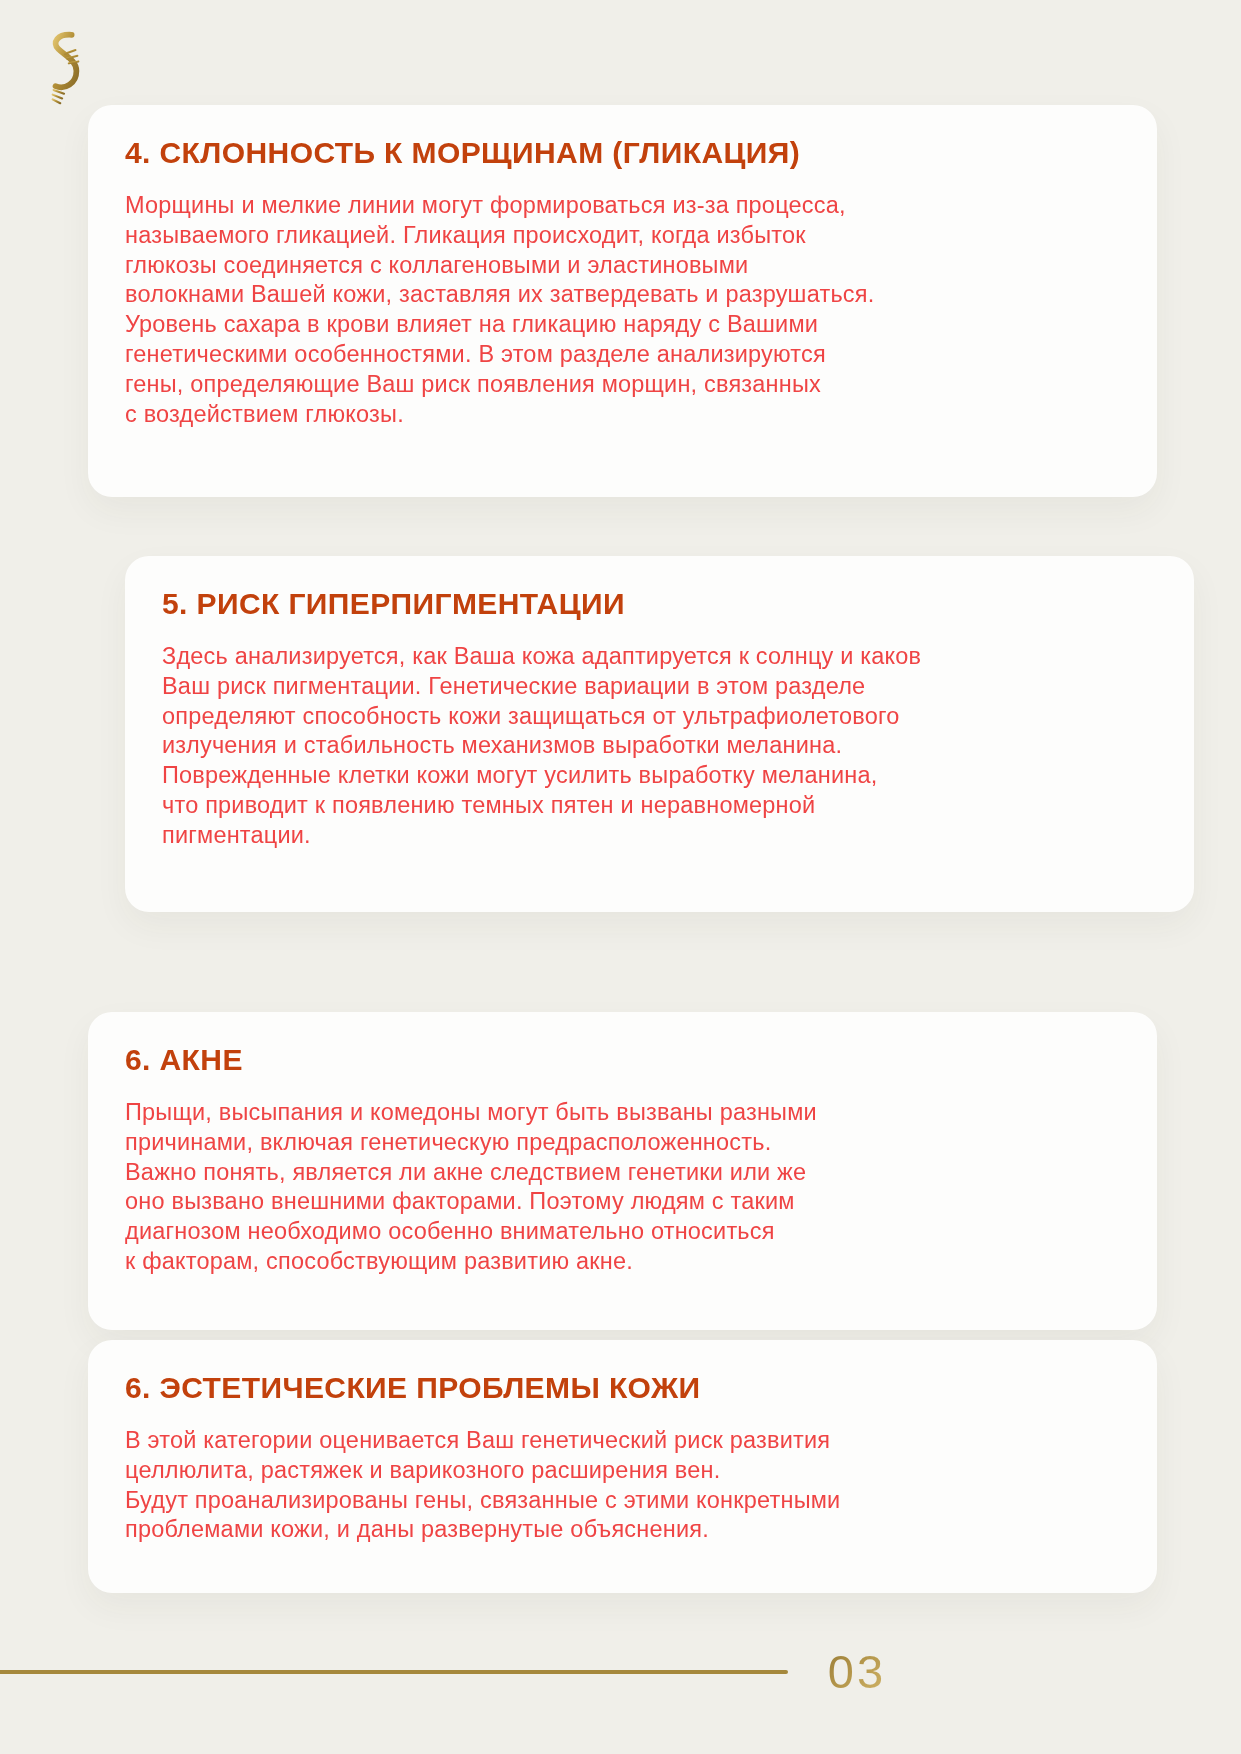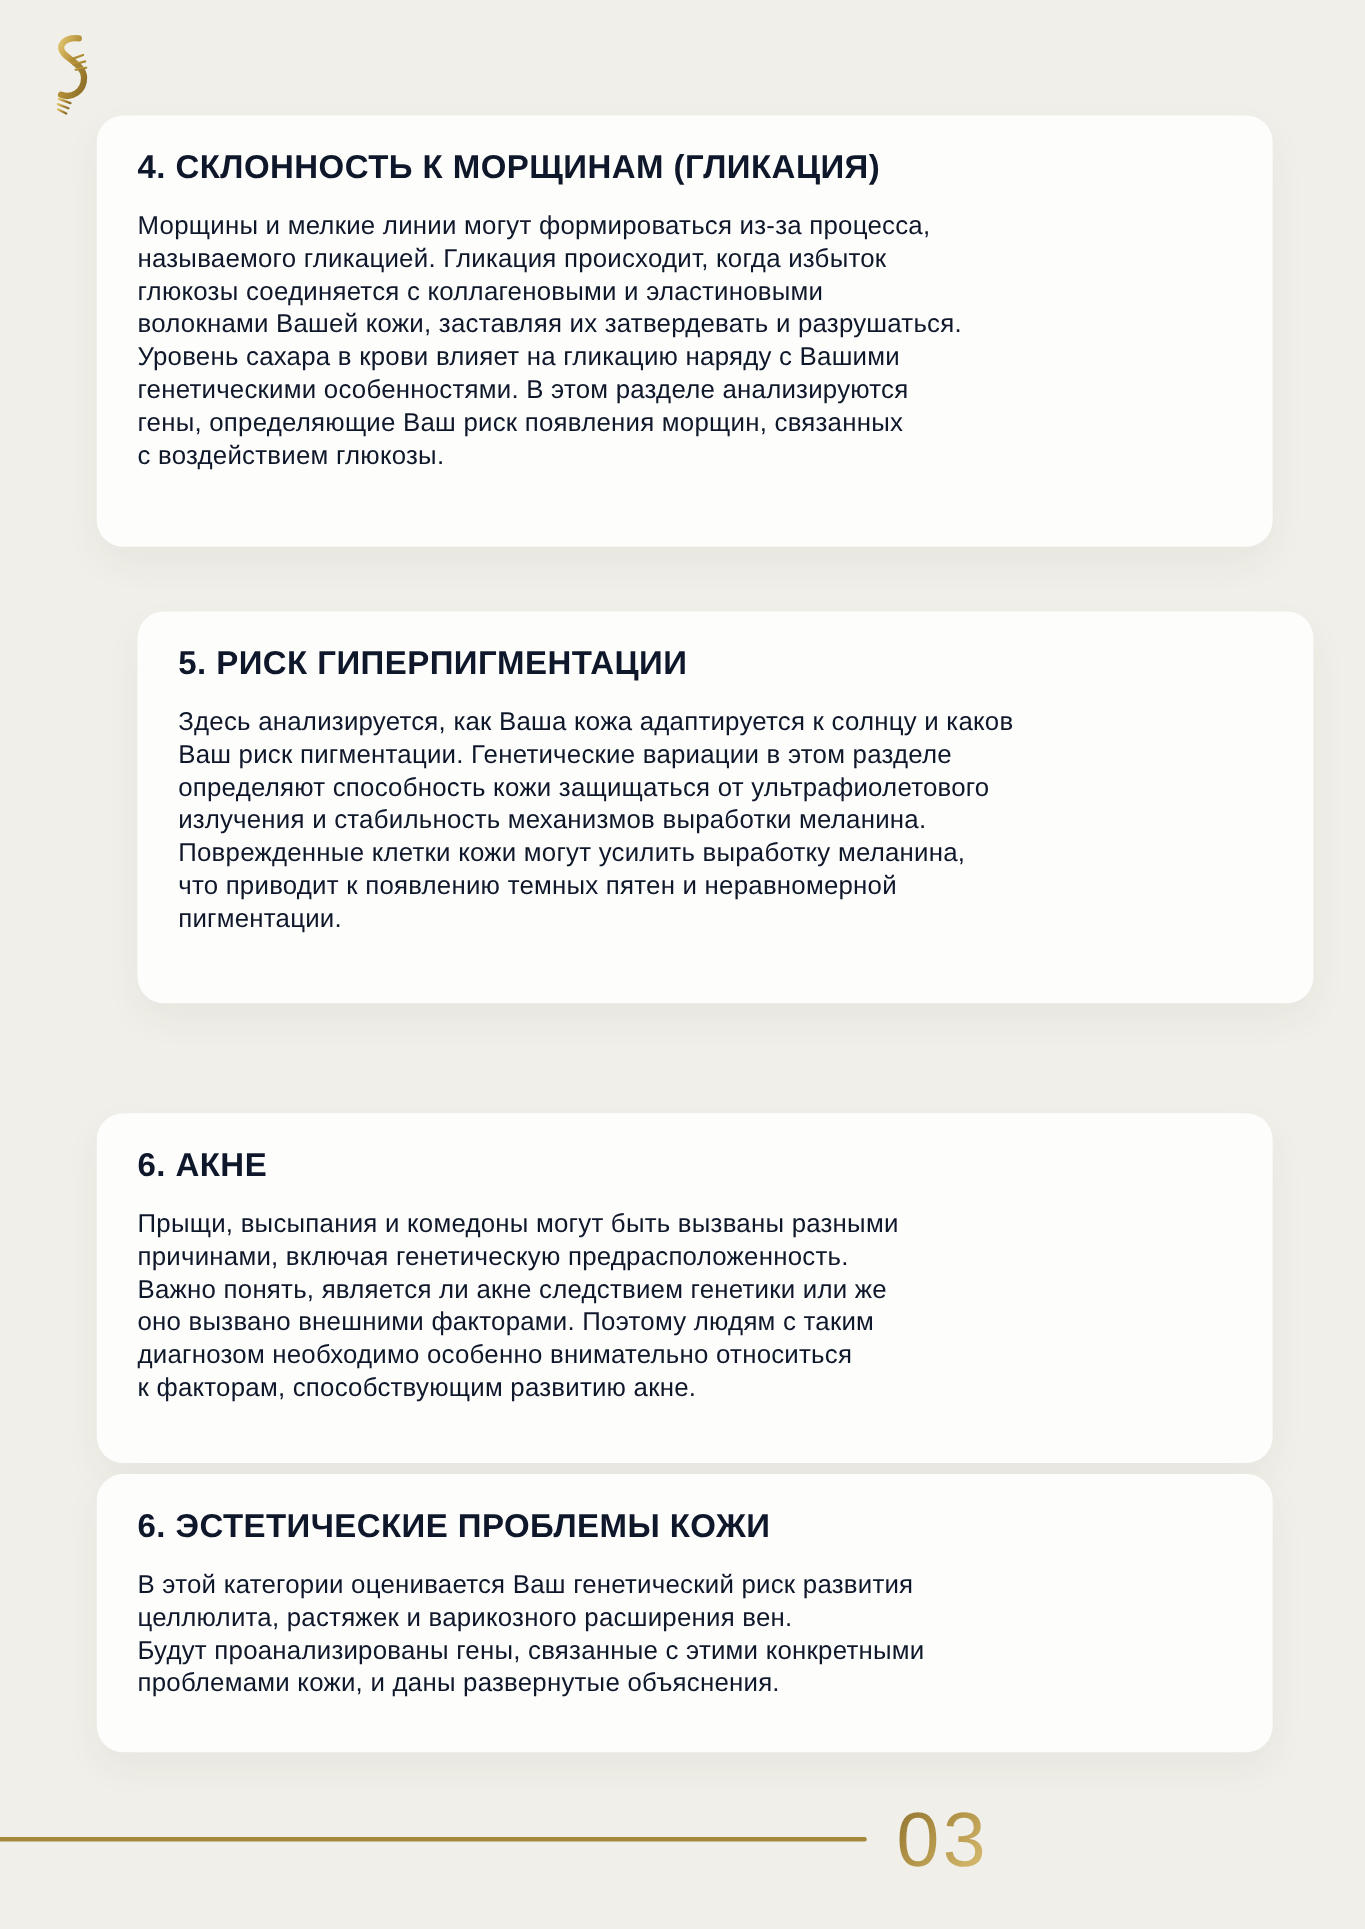--- a/index.html
+++ b/index.html
@@ -38,46 +38,46 @@
   .card-1 { top: 105px;  height: 392px; }
   .card-2 { top: 556px;  height: 356px; margin-left: 37px; }
   .card-3 { top: 972px;  height: 318px; margin-top: 40px; }
   .card-4 { top: 1340px; height: 253px; }
   .section-title {
     margin: 0 0 20px 0;
     font-size: 30px;
     line-height: 36px;
     font-weight: 800;
     letter-spacing: 0.4px;
-    color: #0f172a;
+    color: #c2410c;
   }
   .section-body {
     margin: 0;
     font-size: 23.5px;
     line-height: 29.8px;
     letter-spacing: 0.2px;
-    color: #0f172a;
+    color: #ef4444;
     white-space: pre-line;
   }
   .footer-rule {
     position: absolute;
     left: 0;
     top: 1670px;
     width: 788px;
     height: 4px;
     background: #a5883c;
     border-radius: 0 2px 2px 0;
   }
   .page-number {
     position: absolute;
     left: 812px;
     top: 1644px;
     width: 90px;
     text-align: center;
-    font-size: 70px;
+    font-size: 47px;
     line-height: 56px;
     font-weight: 300;
     letter-spacing: 3px;
     color: #b3954a;
     background: linear-gradient(135deg, #8f722e 0%, #b3954a 45%, #dcc173 100%);
     -webkit-background-clip: text;
     background-clip: text;
     -webkit-text-fill-color: transparent;
   }
 </style>

